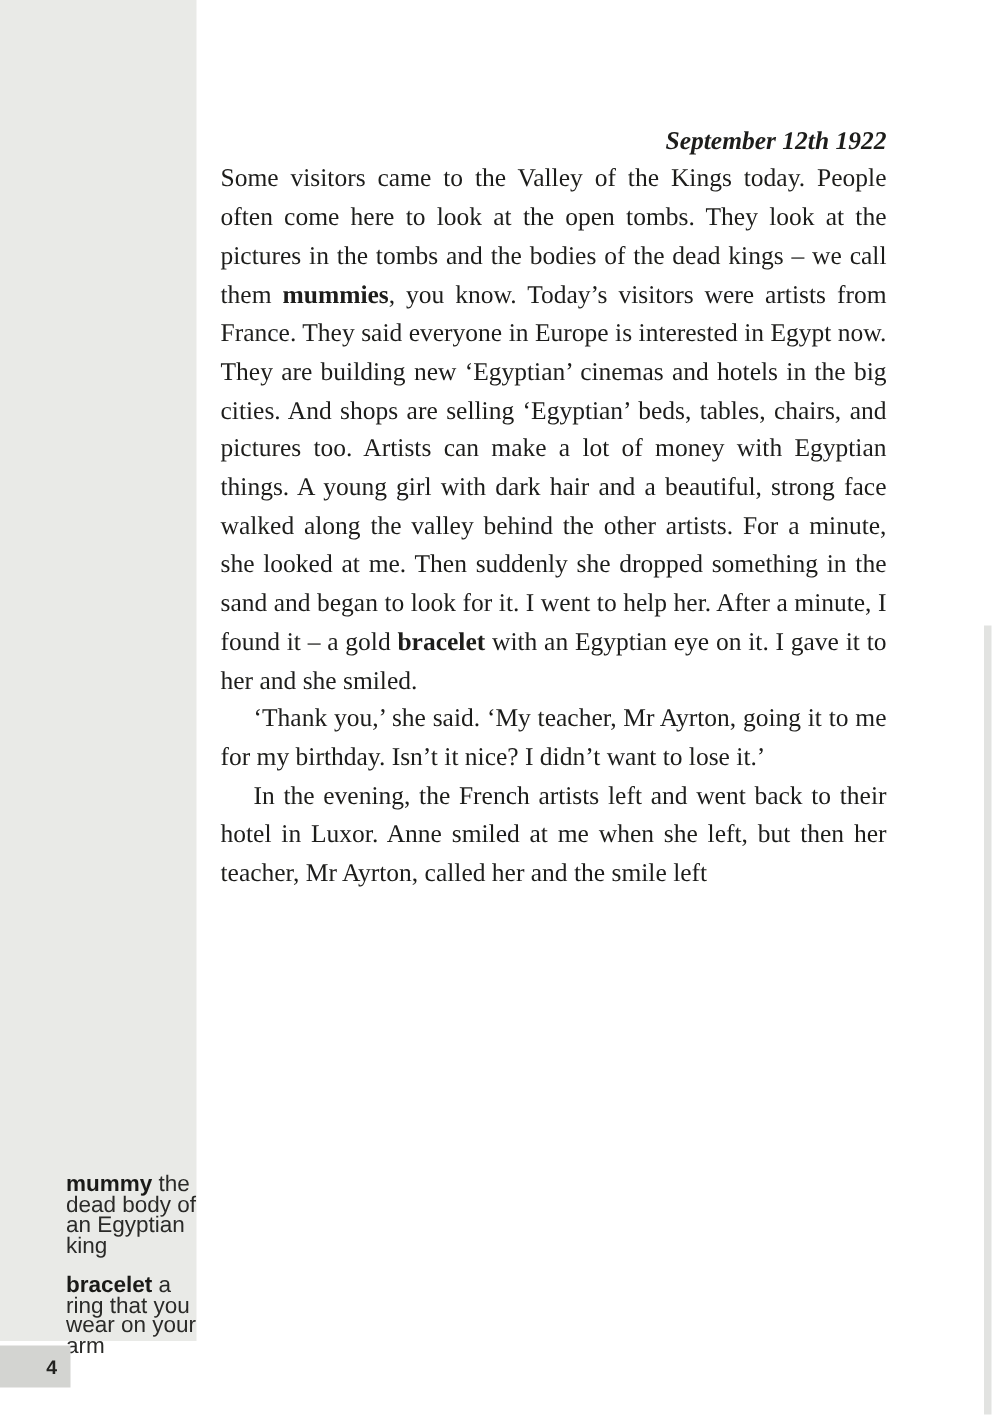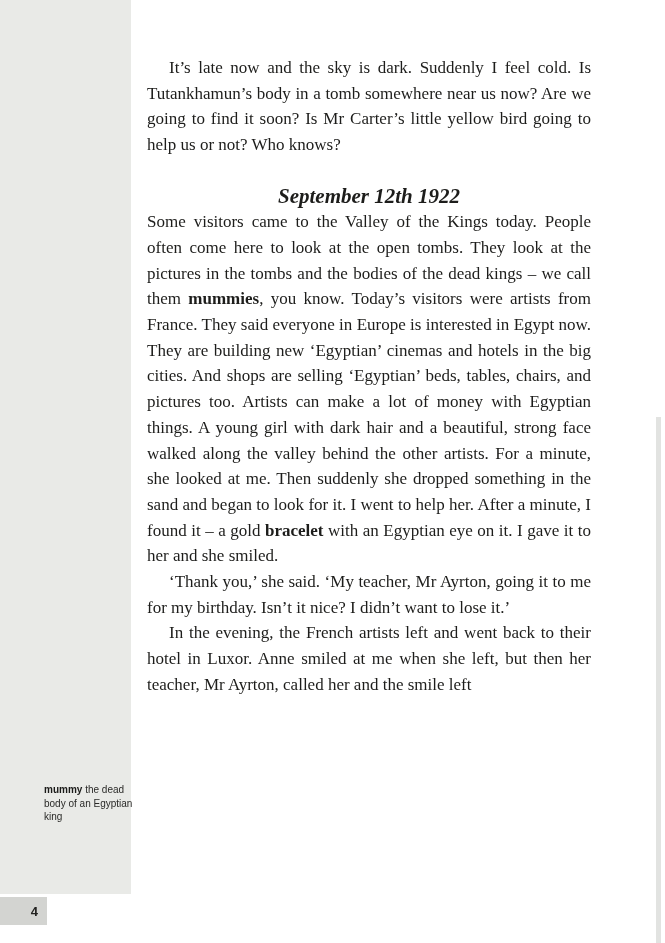--- a/index.html
+++ b/index.html
@@ -30,34 +30,34 @@
     font-family: "Liberation Serif", serif;
     font-size: 17px;
     line-height: 25.7px;
     color: #1d1d1b;
     text-align: justify;
   }
   .para { margin: 0; }
   .para.indent { text-indent: 22px; }
   .date-heading {
     margin: 25.7px 0 0 0;
-    font-size: 21px;
+    font-size: 17px;
     font-weight: bold;
     font-style: italic;
     line-height: 25.7px;
-    text-align: center;
+    text-align: right;
   }
   .b { font-weight: bold; }
   .i { font-style: italic; }
   .glossary {
     position: absolute;
     left: 44px; top: 783px;
     width: 93px;
     font-family: "Liberation Sans", sans-serif;
-    font-size: 10px;
+    font-size: 15px;
     line-height: 13.5px;
     color: #2a2a28;
     text-align: left;
   }
   .gloss-entry { margin: 0 0 13px 0; }
   .gloss-term { font-weight: bold; color: #1a1a18; }
   .page-number-box {
     position: absolute;
     left: 0; top: 897px;
     width: 47px; height: 28px;
@@ -75,28 +75,28 @@
 </style>
 </head>
 <body>
 
 <div class="page">
 
   <div class="left-band"></div>
   <div class="right-strip"></div>
 
   <main class="text-column">
-    <p class="para indent"><span>It’s late now and the sky is dark. Suddenly I feel cold. Is Tutankhamun’s body in a tomb somewhere near us now? Are we going to find it soon? Is Mr Carter’s little yellow bird going to help us or not? Who knows?</span></p>
     <h2 class="date-heading">September 12th 1922</h2>
     <p class="para"><span>Some visitors came to the Valley of the Kings today. People often come here to look at the open tombs. They look at the pictures in the tombs and the bodies of the dead kings – we call them </span><span class="b">mummies</span><span>, you know. Today’s visitors were artists from France. They said everyone in Europe is interested in Egypt now. They are building new ‘Egyptian’ cinemas and hotels in the big cities. And shops are selling ‘Egyptian’ beds, tables, chairs, and pictures too. Artists can make a lot of money with Egyptian things. A young girl with dark hair and a beautiful, strong face walked along the valley behind the other artists. For a minute, she looked at me. Then suddenly she dropped something in the sand and began to look for it. I went to help her. After a minute, I found it – a gold </span><span class="b">bracelet</span><span> with an Egyptian eye on it. I gave it to her and she smiled.</span></p>
     <p class="para indent"><span>‘Thank you,’ she said. ‘My teacher, Mr Ayrton, going it to me for my birthday. Isn’t it nice? I didn’t want to lose it.’</span></p>
     <p class="para indent"><span>In the evening, the French artists left and went back to their hotel in Luxor. Anne smiled at me when she left, but then her teacher, Mr Ayrton, called her and the smile left</span></p>
   </main>
 
   <aside class="glossary">
     <p class="gloss-entry"><span class="gloss-term">mummy</span> <span class="gloss-def">the dead body of an Egyptian king</span></p>
+    <p class="gloss-entry"><span class="gloss-term">bracelet</span> <span class="gloss-def">a ring that you wear on your arm</span></p>
   </aside>
 
   <div class="page-number-box">
     <span>4</span>
   </div>
 
 </div>
 
 </body></html>

